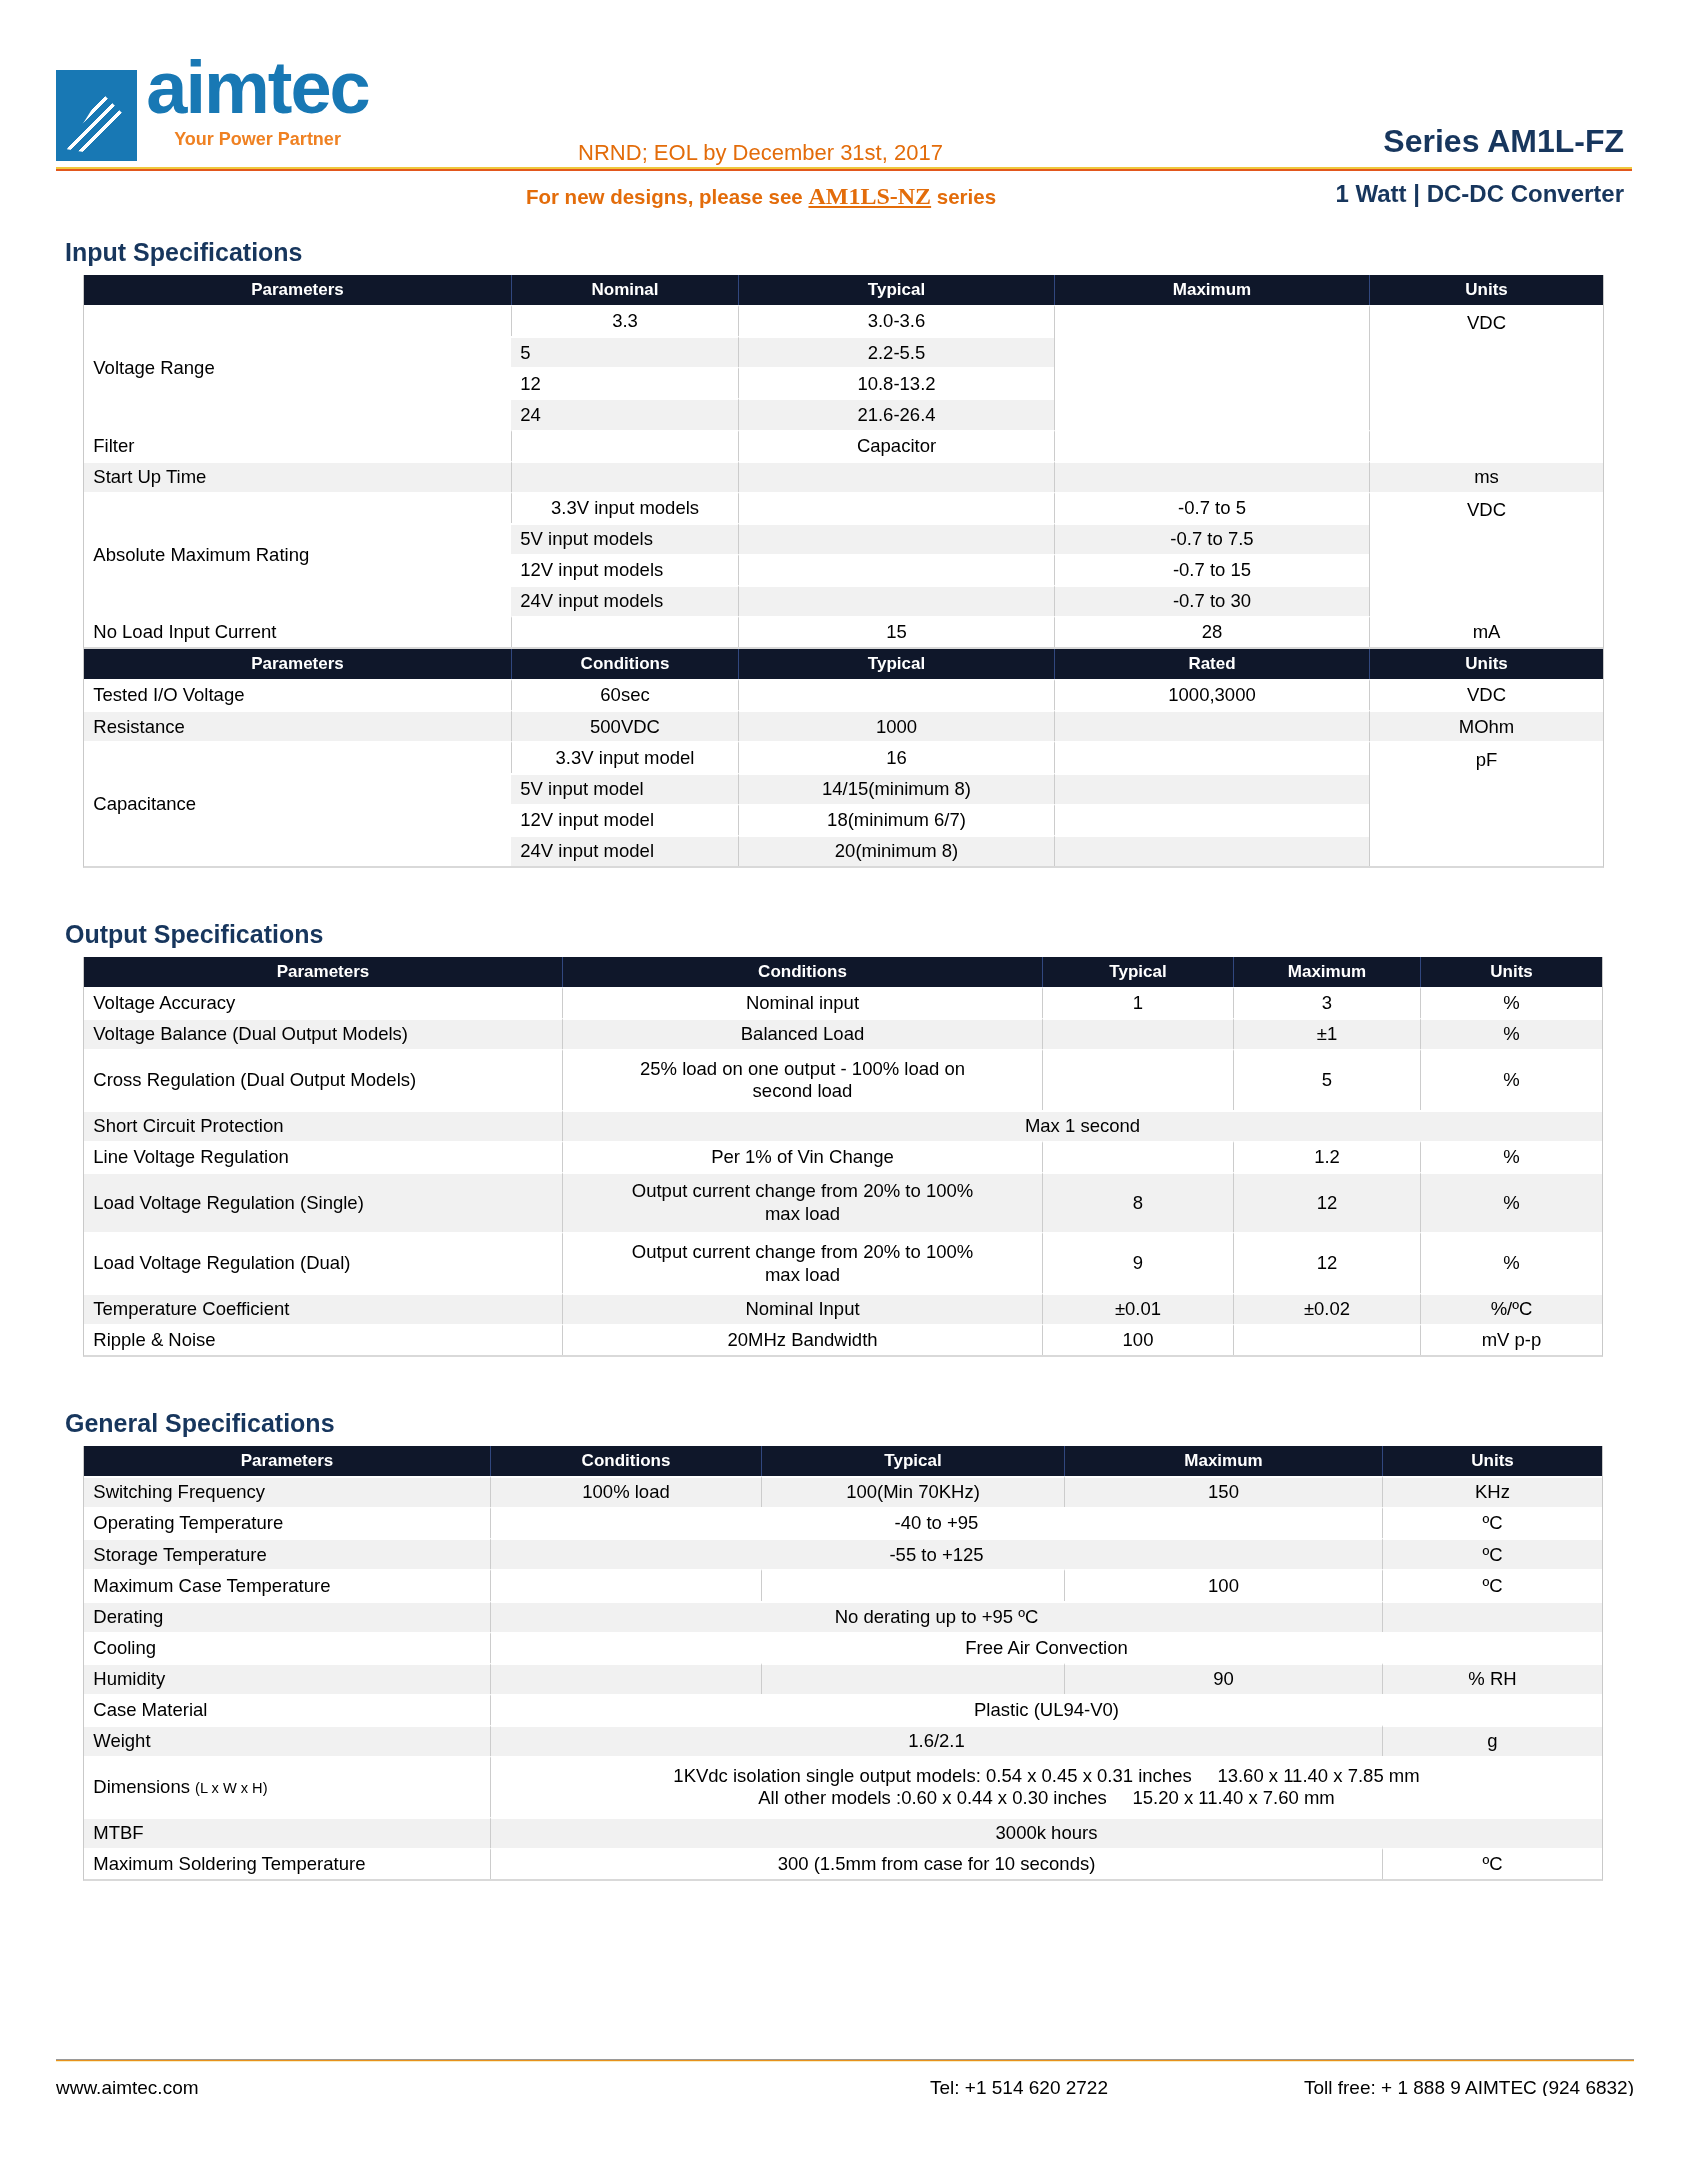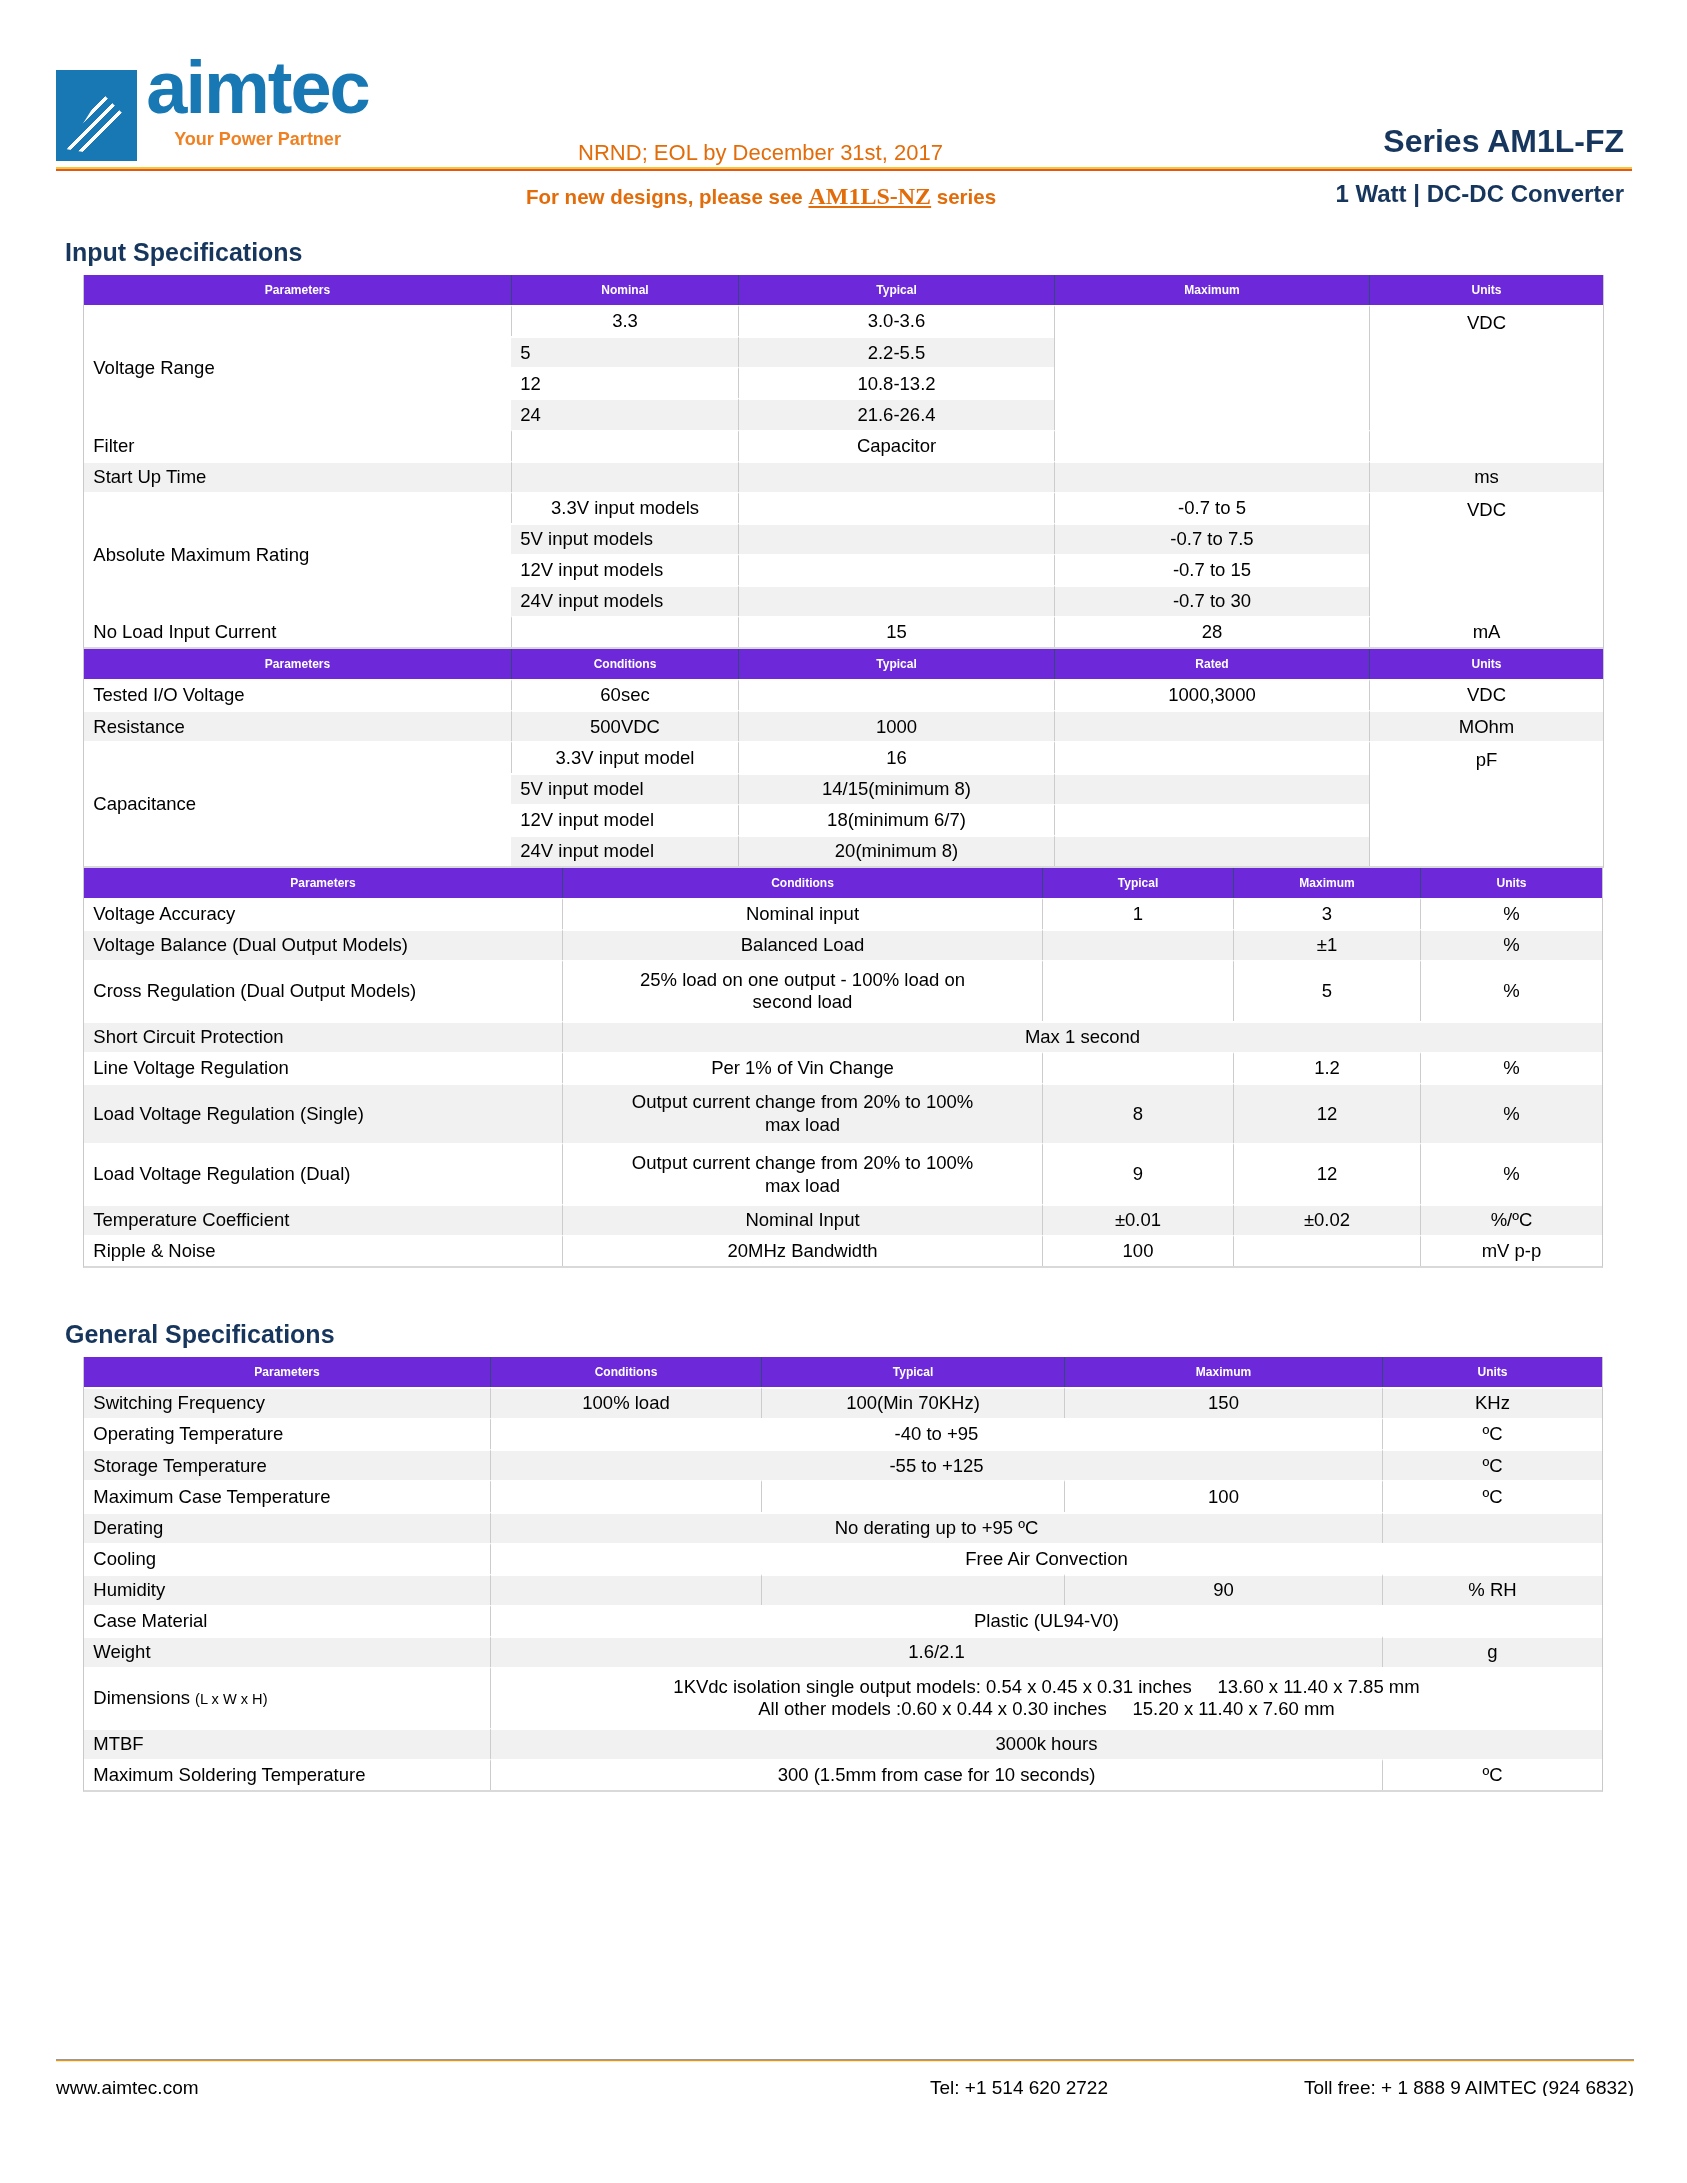--- a/index.html
+++ b/index.html
@@ -27,21 +27,21 @@
   .series-title { position:absolute; right:63px; top:123px; font-size:32px; font-weight:bold; color:#17365d; }
   .series-subtitle { position:absolute; right:63px; top:180px; font-size:24px; font-weight:bold; color:#17365d; }
 
   
   .section-h { color:#17365d; font-size:25px; font-weight:bold; margin:52px 0 8px 65px; }
   .section-h.first { margin-top:13.2px; }
 
   
   .spec { table-layout:fixed; border-collapse:separate; border-spacing:0; width:1518px; margin-left:83px;
           font-size:18.5px; border-left:1.3px solid #c9c9c9; border-right:1.3px solid #c9c9c9; border-bottom:2px solid #d9d9d9; }
-  .spec th { background:#6d28d9; color:#ffffff; font-size:12px; font-weight:bold; height:30px; padding:0; }
+  .spec th { background:#0f172a; color:#ffffff; font-size:17px; font-weight:bold; height:30px; padding:0; }
   .spec th + th { border-left:1.3px solid #31477e; }
   .spec td { border-left:1.3px solid #cccccc; border-top:2px solid #ffffff; height:26.5px; padding:1.3px 6.6px;
              text-align:center; vertical-align:middle; line-height:1.22; overflow:hidden; }
   .spec td:first-child { border-left:none; text-align:left; padding-left:9.3px; }
   .spec .g { background:#f1f1f1; }
   .spec .top { vertical-align:top; padding-top:5.3px; }
   .spec .tall td { height:56px; }
   .pre { white-space:pre-line; }
   .prewrap { white-space:pre-wrap; }
   .note { font-size:14.6px;text-align:right; }
@@ -212,20 +212,21 @@
         <td></td>
       </tr>
       <tr>
         <td class="g">24V input model</td>
         <td class="g">20(minimum 8)</td>
         <td class="g"></td>
       </tr>
     </tbody>
   </table>
 
+  <div class="section-h">Output Specifications</div>
   <table class="spec">
     <colgroup>
         <col style="width:478px">
         <col style="width:480px">
         <col style="width:191px">
         <col style="width:187px">
         <col style="width:182px">
       </colgroup>
     <thead>
       <tr>

